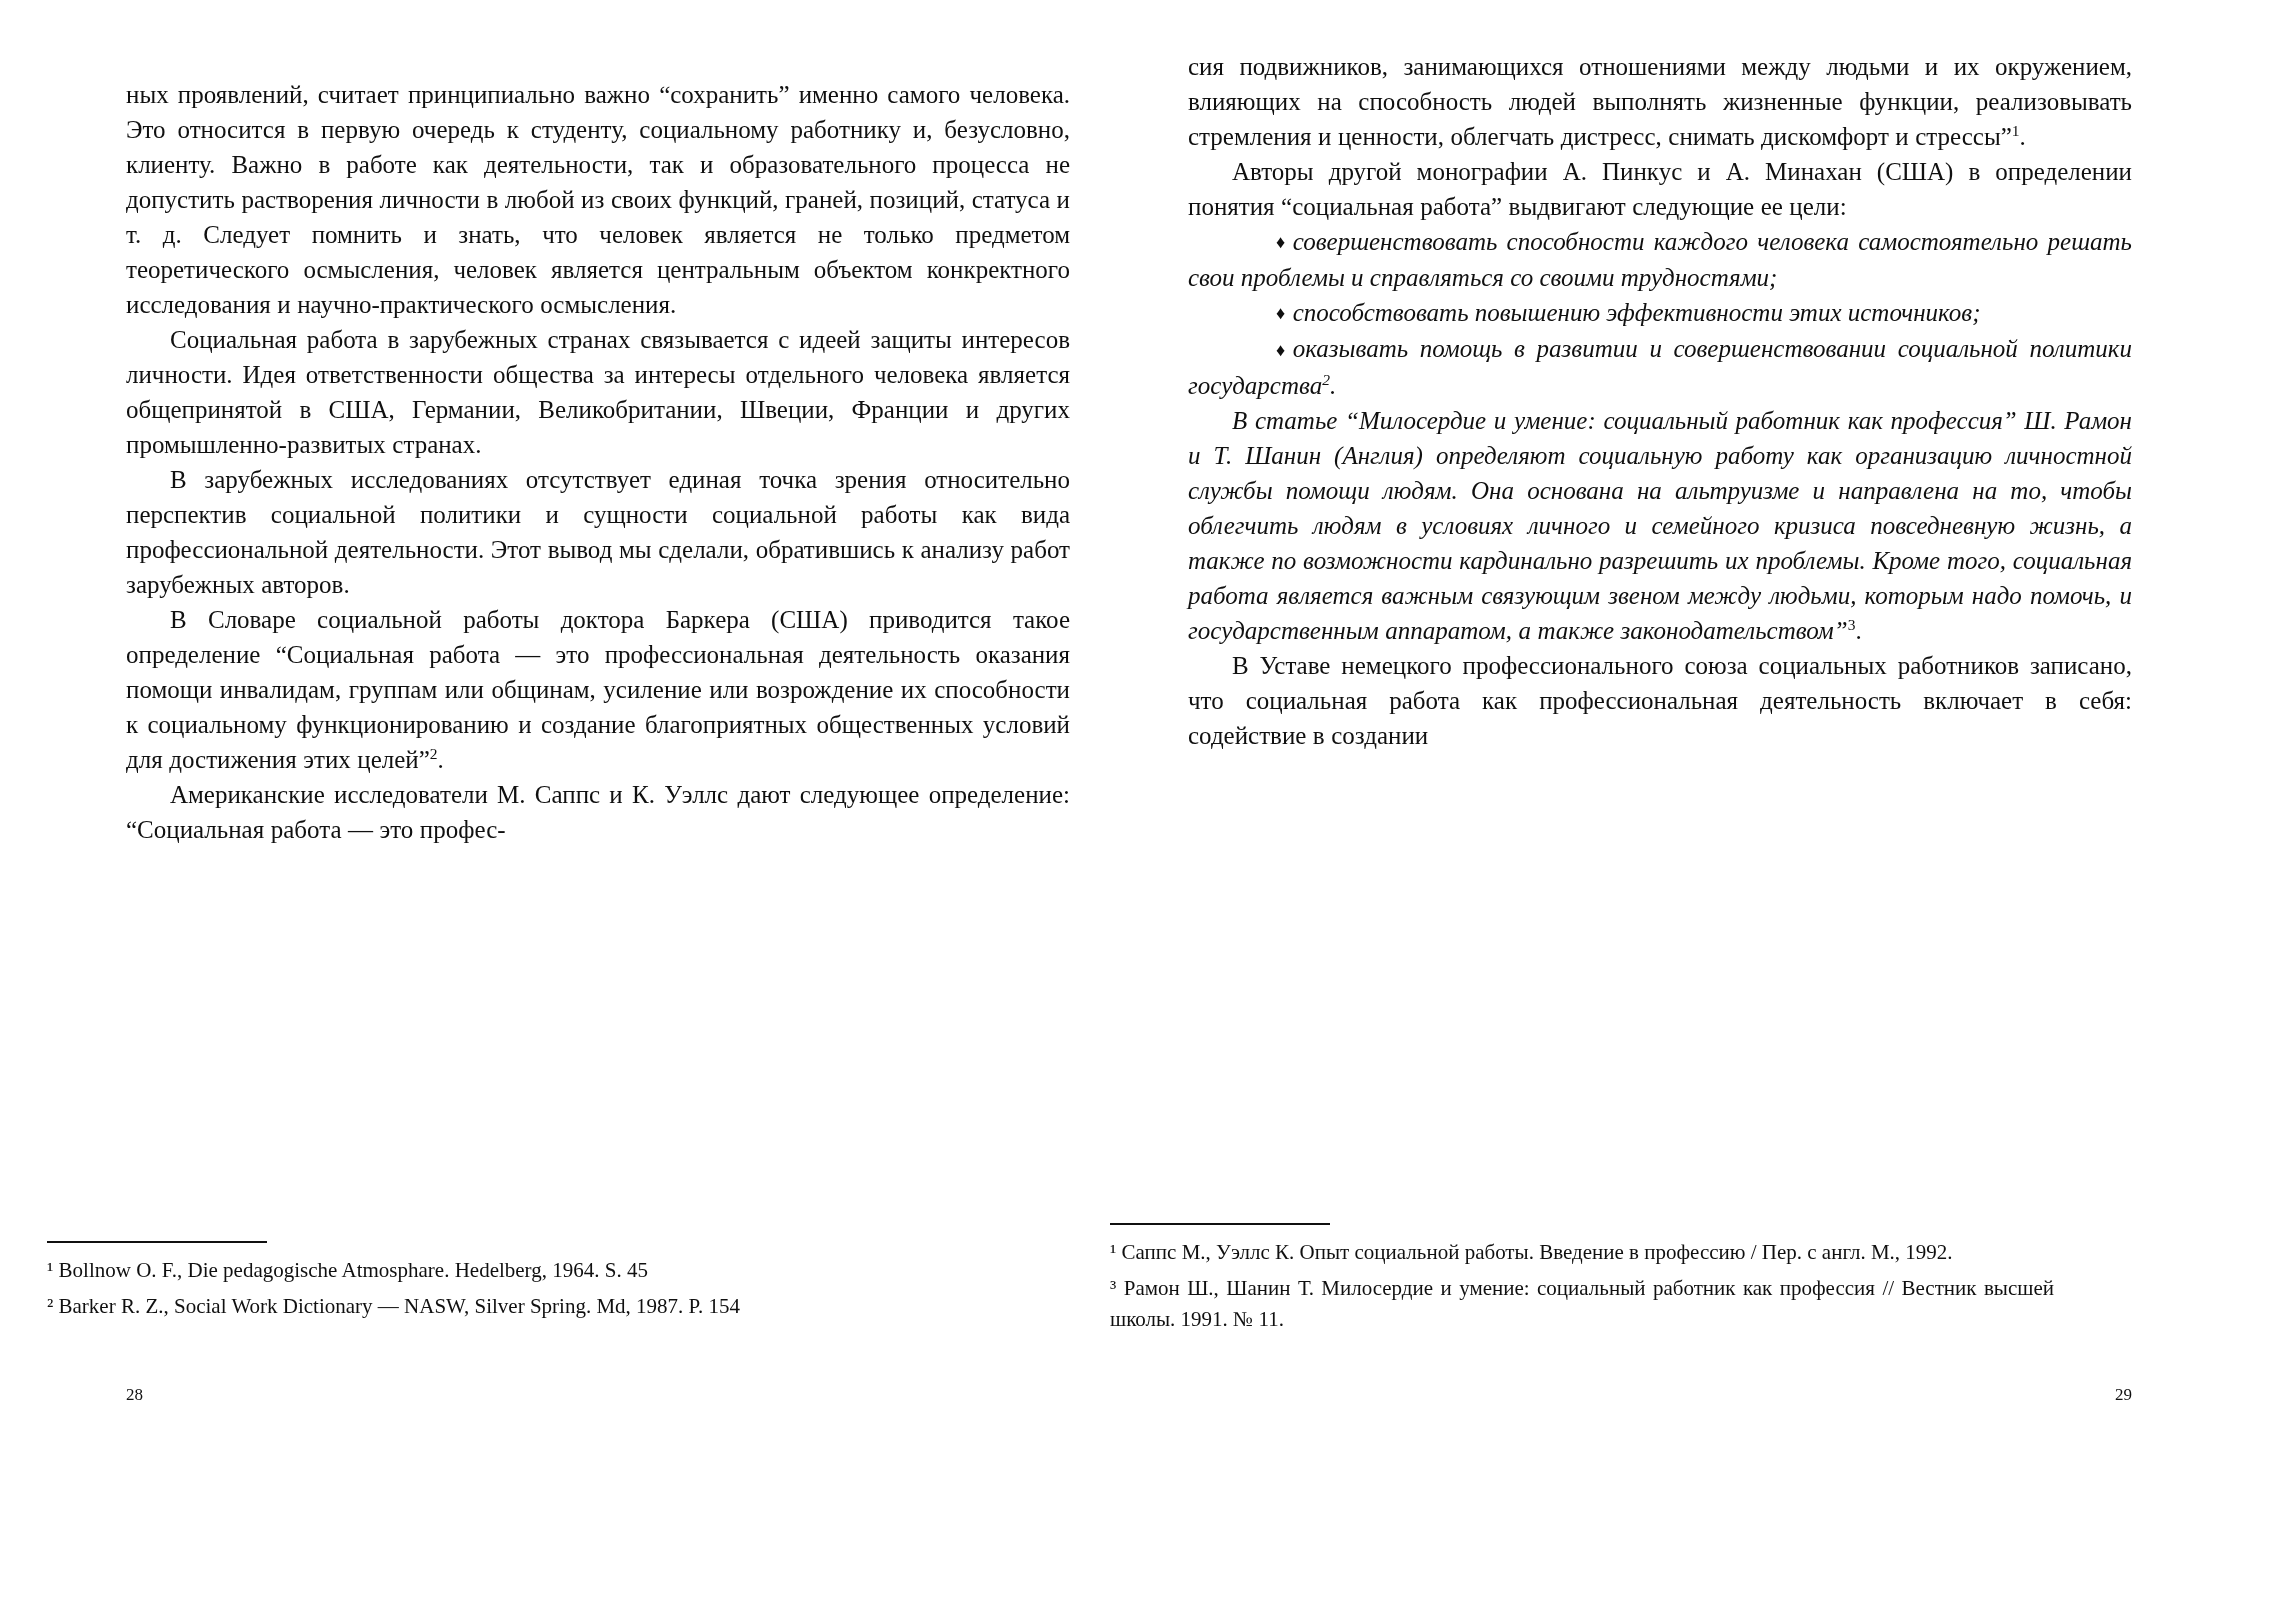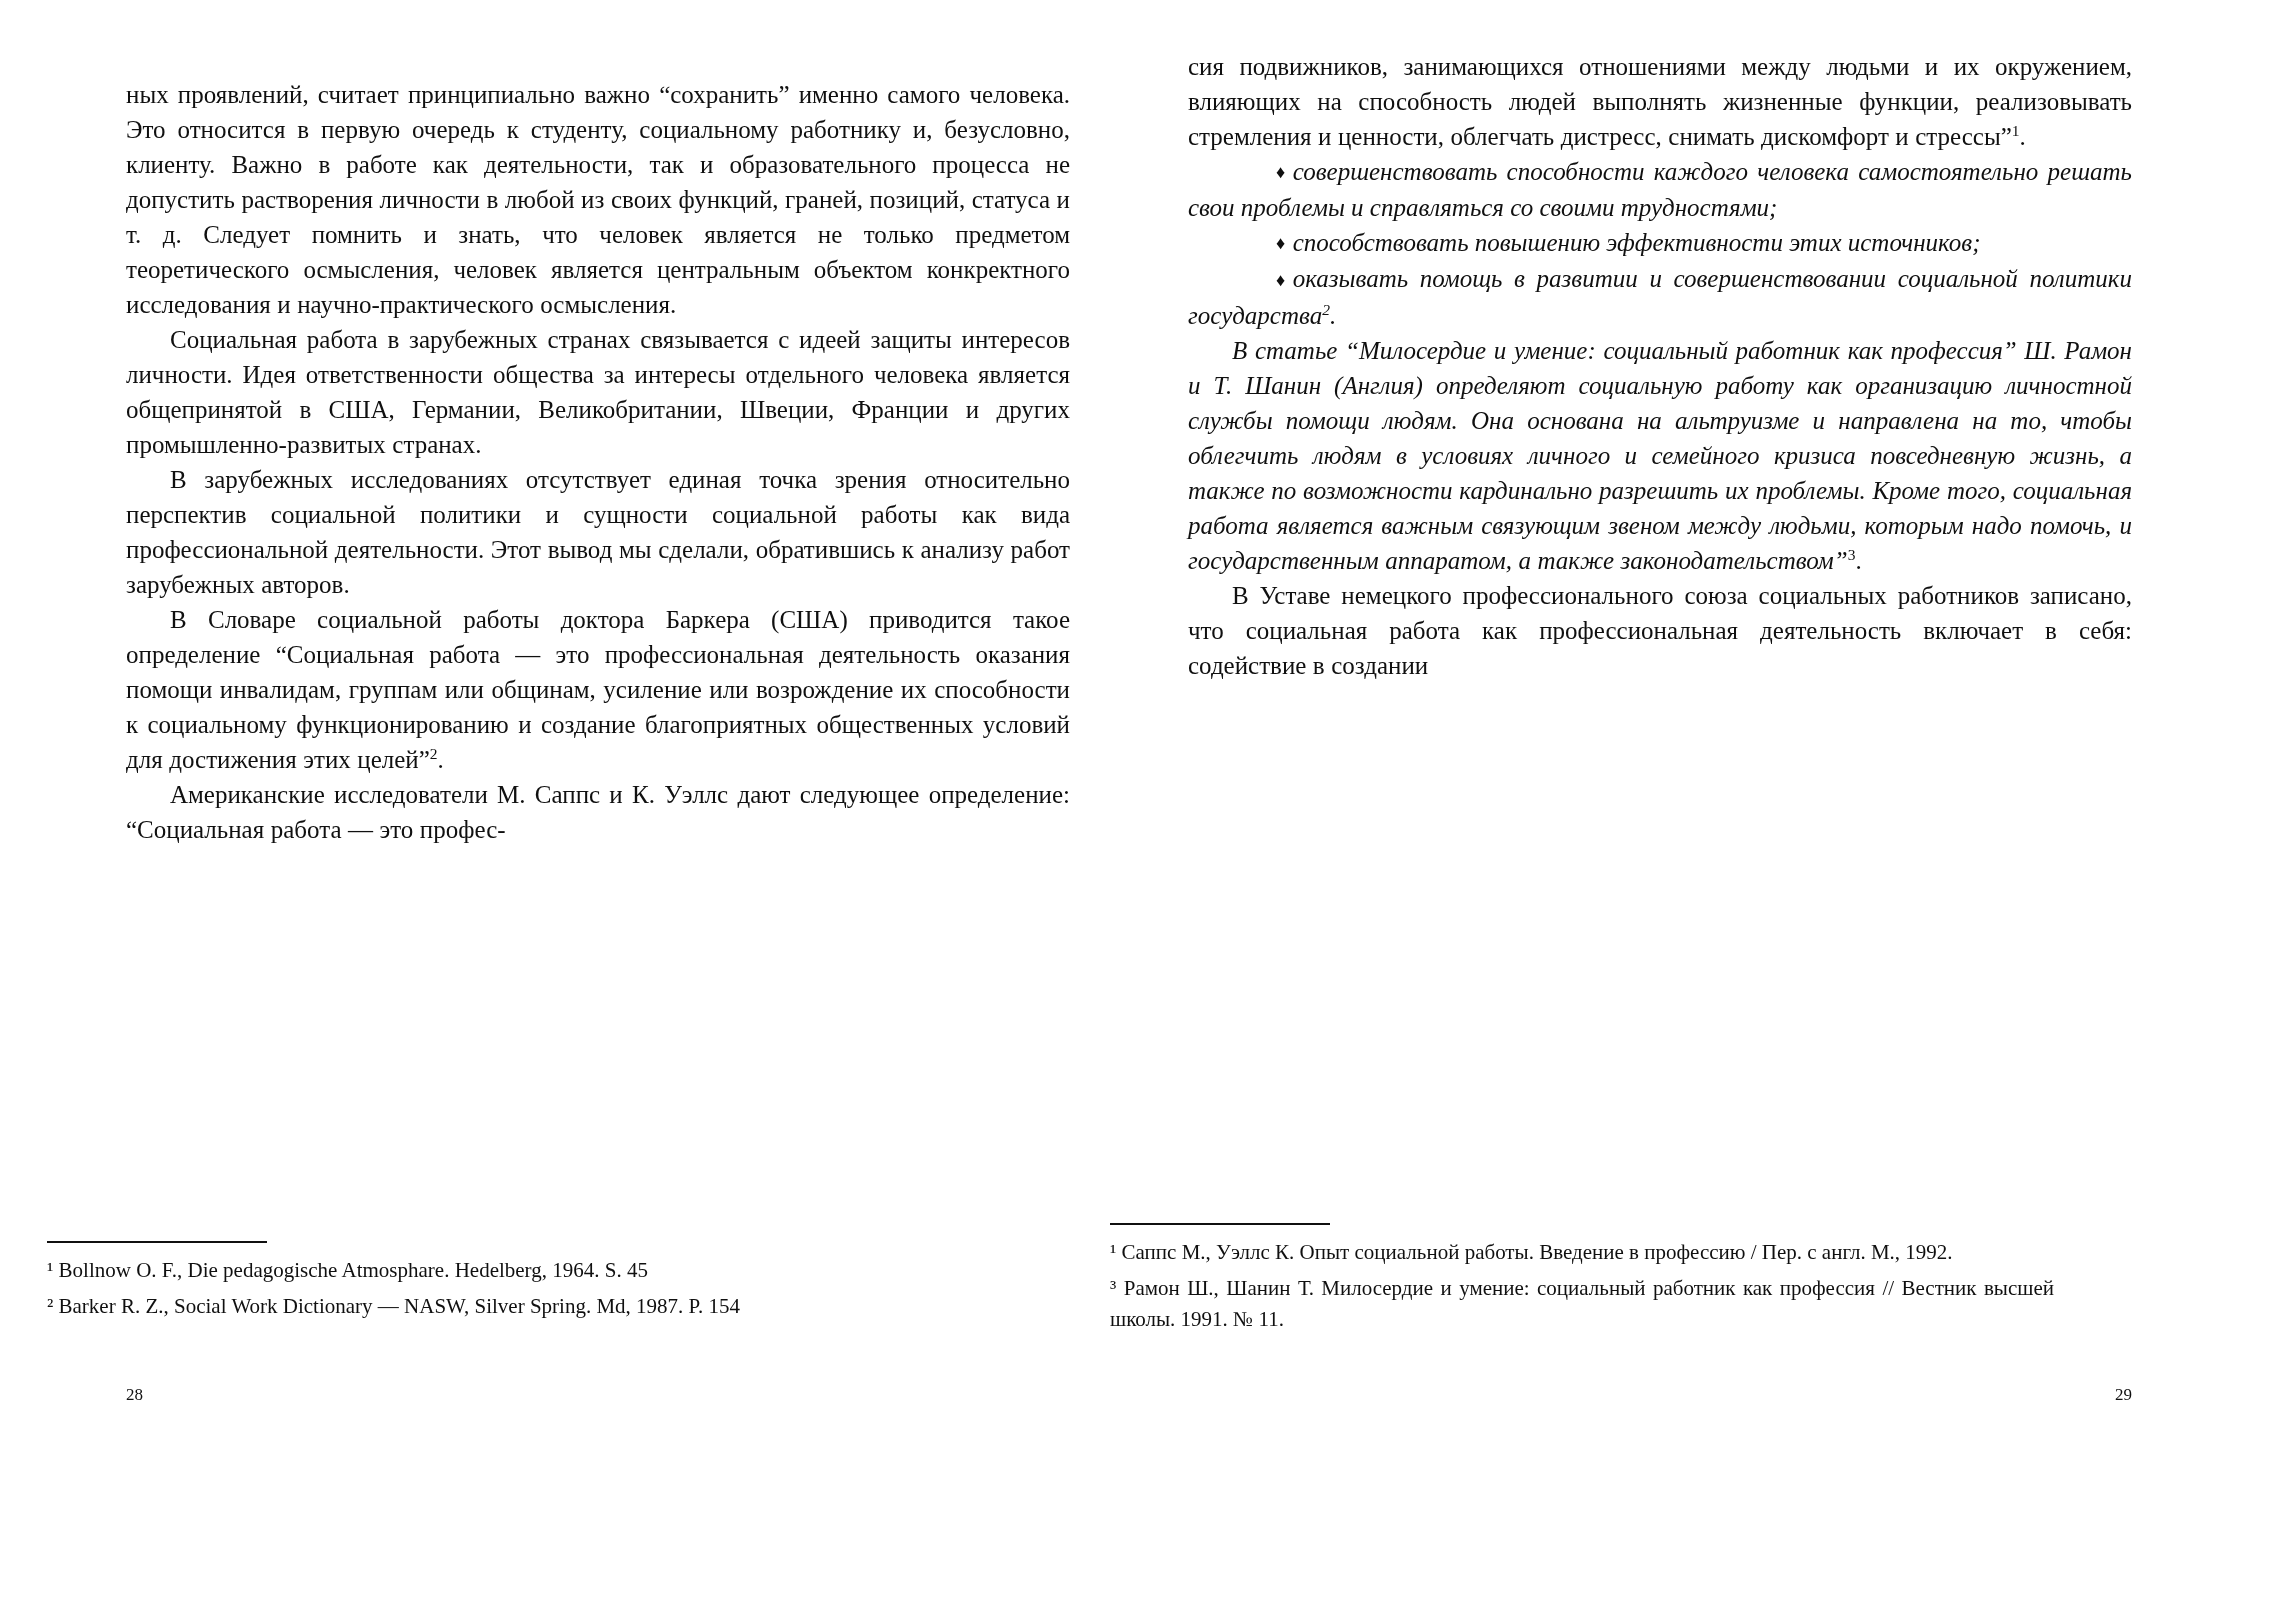--- a/index.html
+++ b/index.html
@@ -133,20 +133,21 @@
       <p class="footnote">¹ Bollnow O. F., Die pedagogische Atmosphare. Hedelberg, 1964. S. 45</p>
       <p class="footnote">² Barker R. Z., Social Work Dictionary — NASW, Silver Spring. Md, 1987. P. 154</p>
     </div>
 
     <div class="folio folio-left">28</div>
   </div>
 
   <div class="page page-right">
     <div class="body-col">
       <p class="para first"><span>сия подвижников, занимающихся отношениями между людьми и их окружением, влияющих на способность людей выполнять жизненные функции, реализовывать стремления и ценности, облегчать дистресс, снимать дискомфорт и стрессы”</span><sup>1</sup>.</p>
+      <p class="para">Авторы другой монографии А. Пинкус и А. Минахан (США) в определении понятия “социальная работа” выдвигают следующие ее цели:</p>
 
       <p class="bullet"><span class="bullet-mark">♦</span><span>совершенствовать способности каждого человека самостоятельно решать свои проблемы и справляться со своими трудностями;</span></p>
       <p class="bullet"><span class="bullet-mark">♦</span><span>способствовать повышению эффективности этих источников;</span></p>
       <p class="bullet"><span class="bullet-mark">♦</span><span>оказывать помощь в развитии и совершенствовании социальной политики государства</span><sup>2</sup>.</p>
 
       <p class="para"><span class="italic">В статье “Милосердие и умение: социальный работник как профессия” Ш. Рамон и Т. Шанин (Англия) определяют социальную работу как организацию личностной службы помощи людям. Она основана на альтруизме и направлена на то, чтобы облегчить людям в условиях личного и семейного кризиса повседневную жизнь, а также по возможности кардинально разрешить их проблемы. Кроме того, социальная работа является важным связующим звеном между людьми, которым надо помочь, и государственным аппаратом, а также законодательством”</span><sup>3</sup>.</p>
       <p class="para">В Уставе немецкого профессионального союза социальных работников записано, что социальная работа как профессиональная деятельность включает в себя: содействие в создании</p>
     </div>
 
     <div class="footnotes right-fn">

